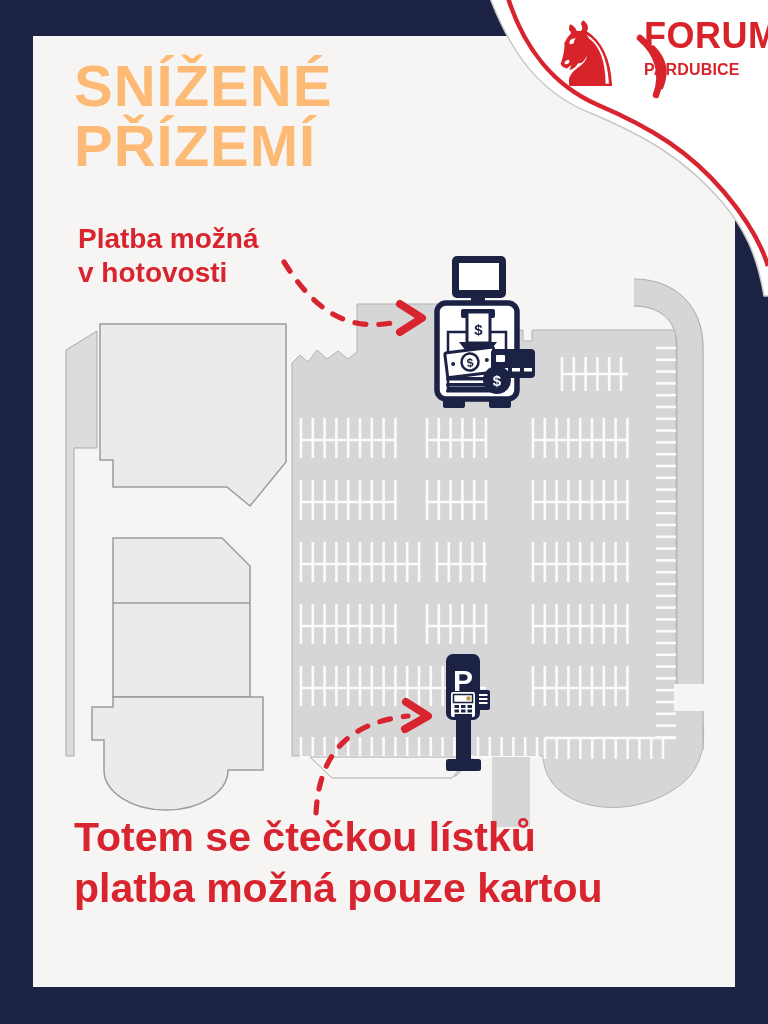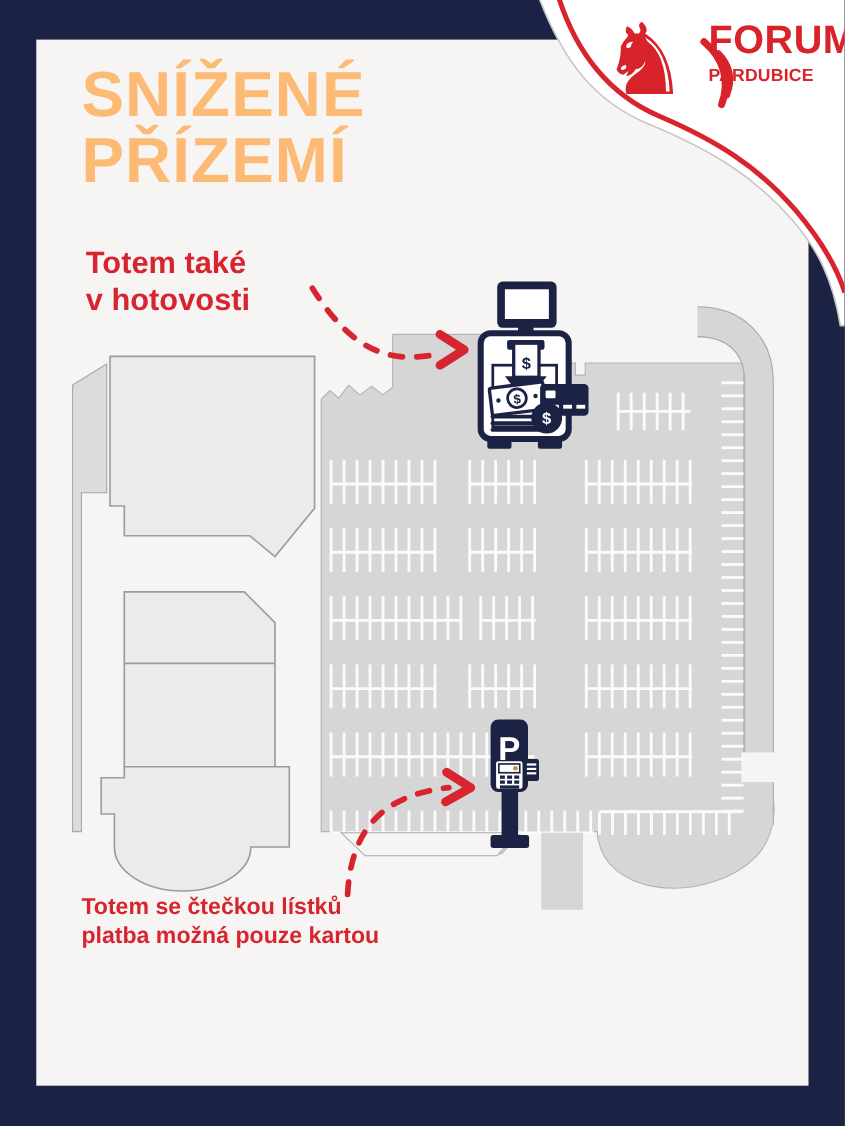--- a/index.html
+++ b/index.html
@@ -4,21 +4,21 @@
 <style>
   html,body{margin:0;padding:0;background:#555;}
   #poster{position:relative;width:768px;height:1024px;background:#1b2244;overflow:hidden;
           font-family:"Liberation Sans",sans-serif;}
   #card{position:absolute;left:33px;top:36px;width:702px;height:951px;background:#f6f5f4;}
   svg.layer{position:absolute;left:0;top:0;width:768px;height:1024px;}
   .title{position:absolute;left:74px;top:56px;color:#fdba74;font-weight:bold;
          font-size:58px;line-height:1.04;letter-spacing:1px;white-space:pre-line;}
   .note{position:absolute;color:#d7242e;font-weight:bold;white-space:pre-line;}
   #note-cash{left:78px;top:222px;font-size:28px;line-height:1.2;}
-  #note-totem{left:74px;top:812px;font-size:21px;line-height:1.25;}
+  #note-totem{left:74px;top:812px;font-size:41px;line-height:1.25;}
   .brand{position:absolute;color:#d8232a;font-weight:bold;line-height:1;}
   #brand1{left:644px;top:18px;font-size:36px;letter-spacing:.5px;}
   #brand2{left:644px;top:62px;font-size:16px;letter-spacing:.2px;}
   #horse{position:absolute;left:546px;top:10px;font-size:90px;line-height:1;color:#d8232a;
          font-family:"DejaVu Sans",sans-serif;}
   .room{fill:#ebebea;stroke:#9c9c9c;stroke-width:1.5;}
   .strip{fill:#dddcdc;stroke:#a8a8a8;stroke-width:1;}
   .field{fill:#d7d6d6;}
   .bandline{fill:none;stroke:#ababab;stroke-width:1;}
   .dash{stroke:#d7242e;stroke-width:5.2;fill:none;stroke-dasharray:11 13;stroke-linecap:round;}
@@ -356,20 +356,20 @@
     <g>
       <path d="M490,-2 C512,55 540,92 588,112 C646,136 686,160 722,202 C744,228 757,254 764,296 L772,296 L772,-2 Z" fill="#ffffff" stroke="#c8c8c8" stroke-width="1.5"></path>
       <path d="M508,-2 C524,48 554,86 598,105 C652,128 690,152 724,192 C745,217 760,240 768,266" fill="none" stroke="#d7242e" stroke-width="4.5"></path>
       <path class="mane" stroke-width="6.5" d="M640,38 C658,53 664,74 656,95"></path>
       <path class="mane" stroke-width="5" d="M653,48 C664,59 667,72 661,87"></path>
     </g>
   </svg>
 
   <div class="title">SNÍŽENÉ
 PŘÍZEMÍ</div>
-  <div class="note" id="note-cash">Totem také
+  <div class="note" id="note-cash">Platba možná
 v hotovosti</div>
   <div class="note" id="note-totem">Totem se čtečkou lístků
 platba možná pouze kartou</div>
   <div id="horse">♞</div>
   <div class="brand" id="brand1">FORUM</div>
   <div class="brand" id="brand2">PARDUBICE</div>
 </div>
 
 </body></html>

